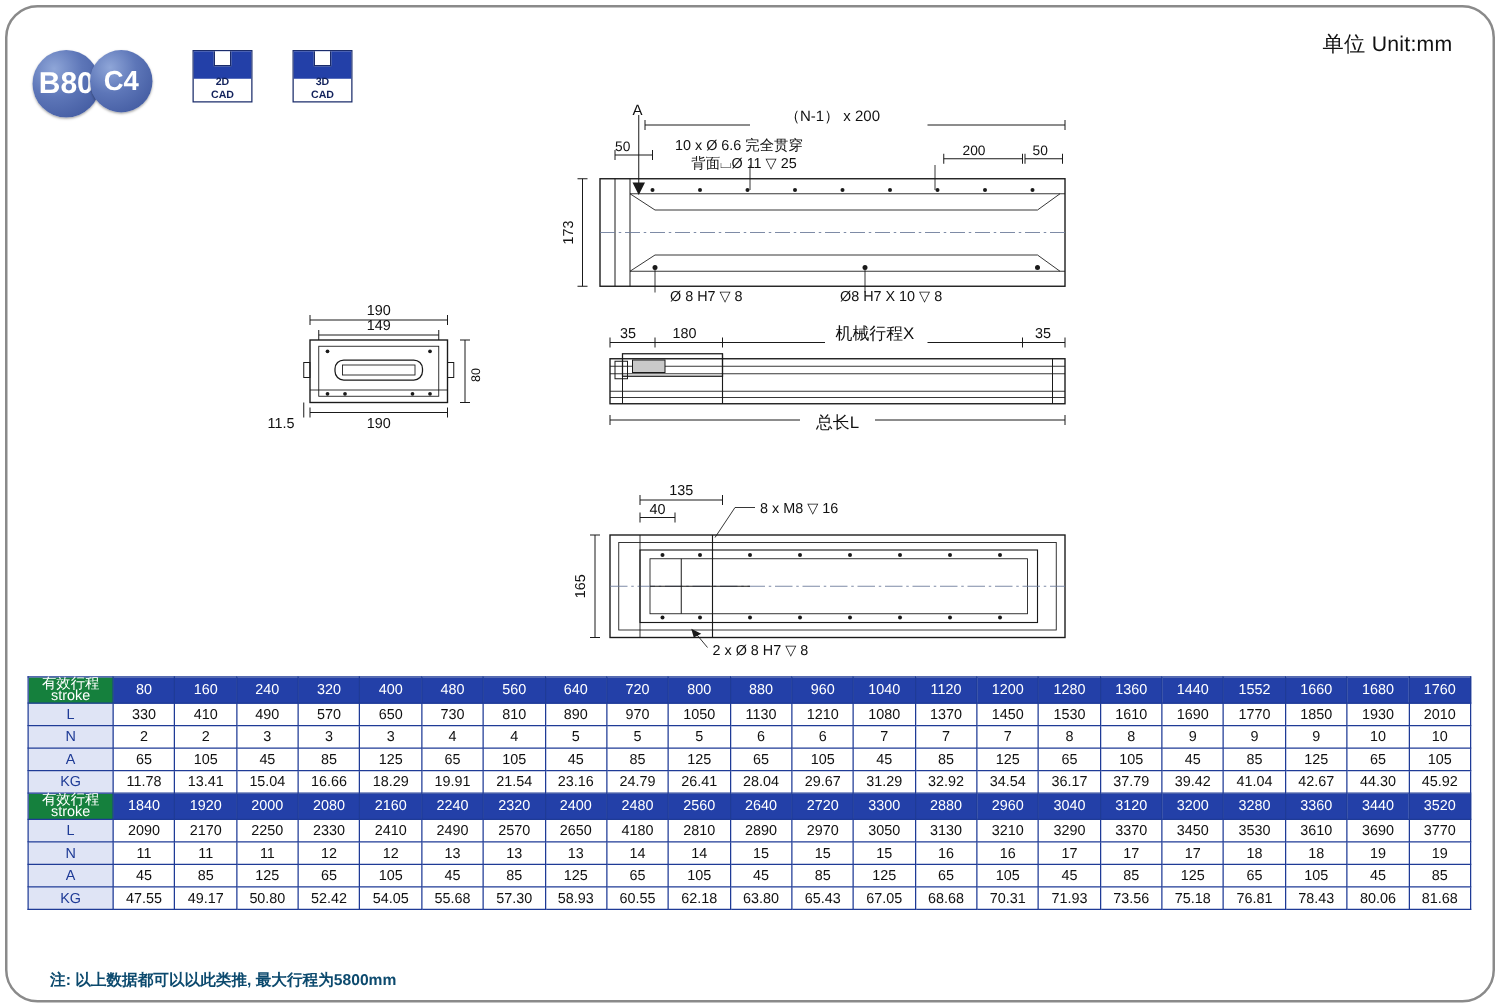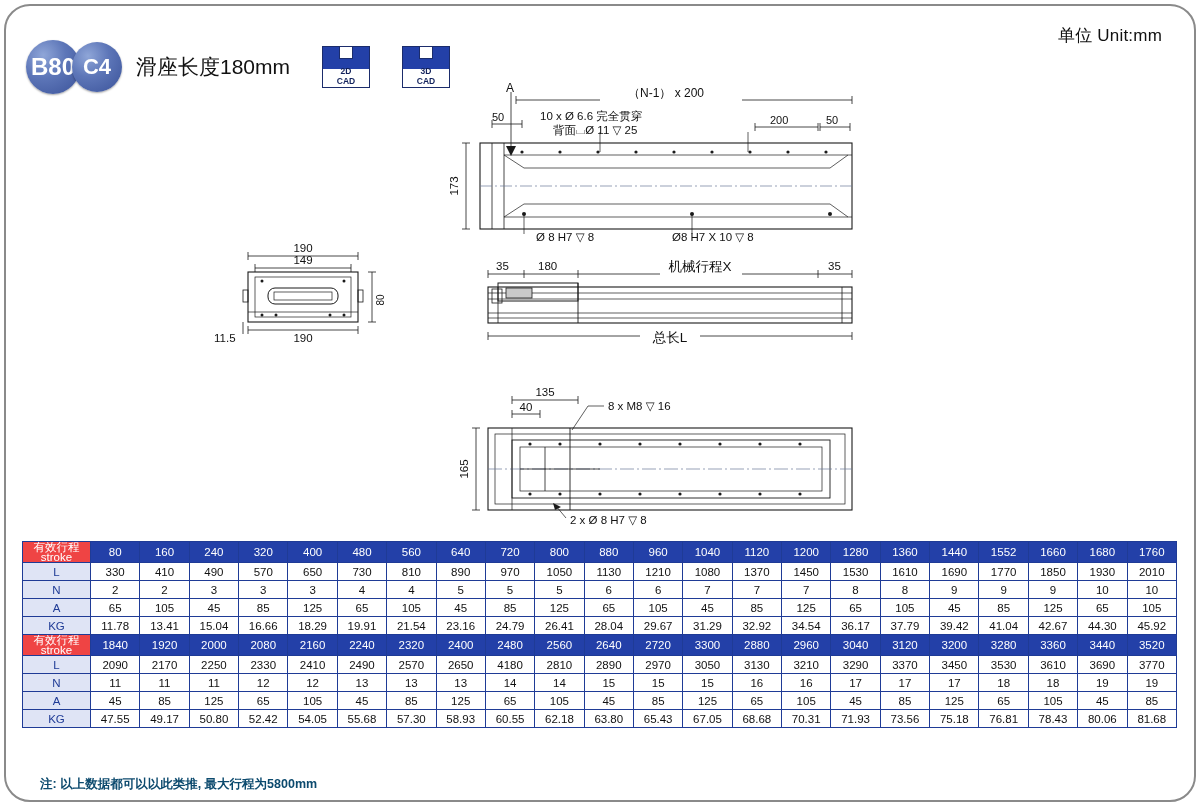--- a/index.html
+++ b/index.html
@@ -13,21 +13,21 @@
   }
   .page-frame{
     position:absolute; left:4px; top:4px; width:1192px; height:798px;
     border:2px solid #8a8a8a; border-radius:26px; background:#fff;
   }
   .unit-label{
     position:absolute; right:38px; top:24px;
     font-size:17px; color:#111; letter-spacing:.2px;
   }
   
-  .badge-row{ position:absolute; left:26px; top:40px; display:flex; align-items:center; }
+  .badge-row{ position:absolute; left:26px; top:40px; display:flex; }
   .circle-badge{
     width:54px; height:54px; border-radius:50%;
     background:radial-gradient(circle at 32% 28%, #8fa6d8 0%, #5d76b8 42%, #3a5299 100%);
     color:#fff; font-size:24px; font-weight:bold;
     display:flex; align-items:center; justify-content:center;
     box-shadow:0 1px 2px rgba(0,0,0,.35);
   }
   .circle-badge.second{ margin-left:-8px; width:50px; height:50px; font-size:22px; }
   .slider-len{ margin-left:14px; font-size:21px; color:#111; }
   .cad-btn{
@@ -52,39 +52,38 @@
   table.spec{ border-collapse:collapse; width:1155px; table-layout:fixed; }
   table.spec td, table.spec th{
     border:1px solid #1f3b96; text-align:center; font-size:11.5px; color:#111;
     height:18px; padding:0; font-weight:normal; white-space:nowrap;
   }
   table.spec col.first{ width:68px; }
   .hdr-cell{
     background:#2340a8; color:#fff !important; font-weight:bold; font-size:11.5px;
   }
   .hdr-first{
-    background:#ef4444; color:#fff !important; font-weight:bold; font-size:10.5px; line-height:10px;
+    background:#15803d; color:#fff !important; font-weight:bold; font-size:10.5px; line-height:10px;
   }
   .rowlabel{ background:#dfe4f5; color:#1f3b96 !important; font-weight:bold; font-size:11px; }
   .note{
     position:absolute; left:40px; top:776px; font-size:12.5px; color:#0c4a6e; font-weight:bold;
   }
   text { font-family:"Liberation Sans", sans-serif; }
 </style>
 </head>
 <body>
 
 <div class="page-frame"></div>
 
 <div class="unit-label">单位 Unit:mm</div>
 
 <div class="badge-row">
   <div class="circle-badge">B80</div>
   <div class="circle-badge second">C4</div>
-  <div class="slider-len">滑座长度180mm</div>
 
   <div class="cad-btn">
     <div class="top"></div>
     <div class="notch"></div>
     <div class="lbl">
       <div>2D</div>
       <div>CAD</div>
     </div>
   </div>
 

